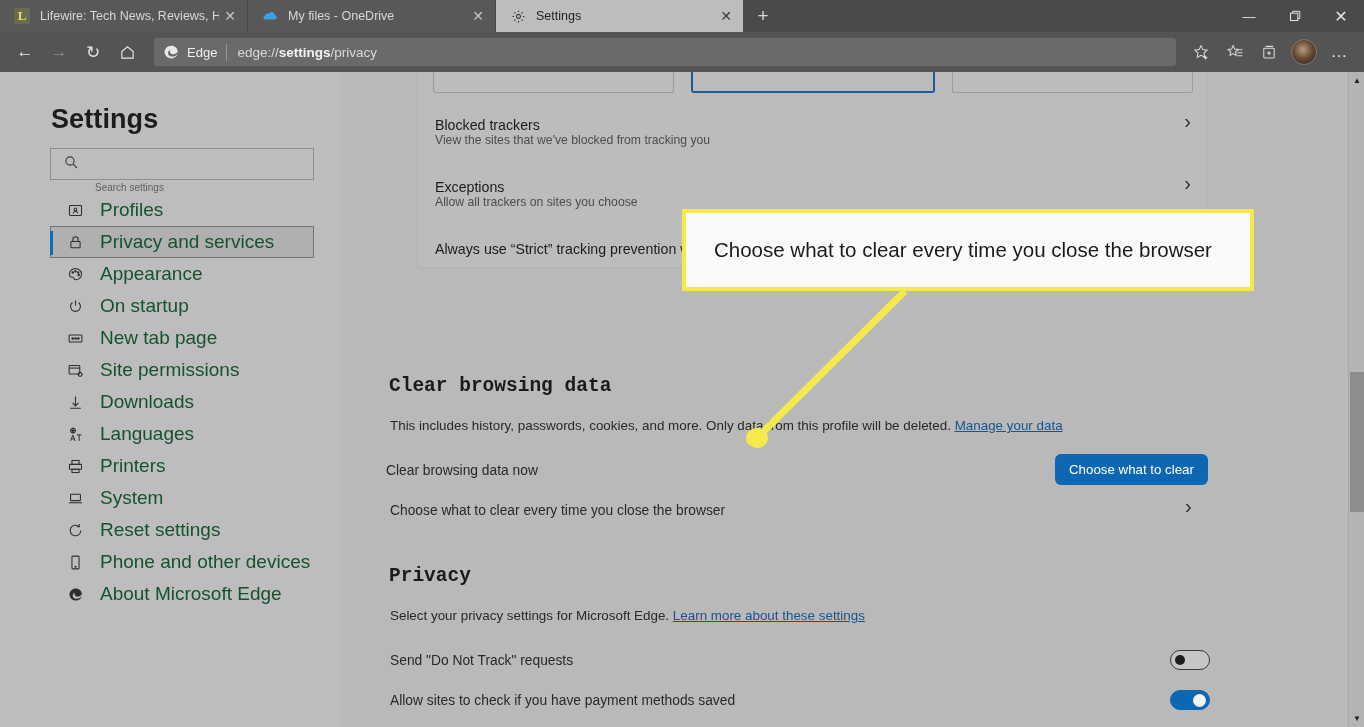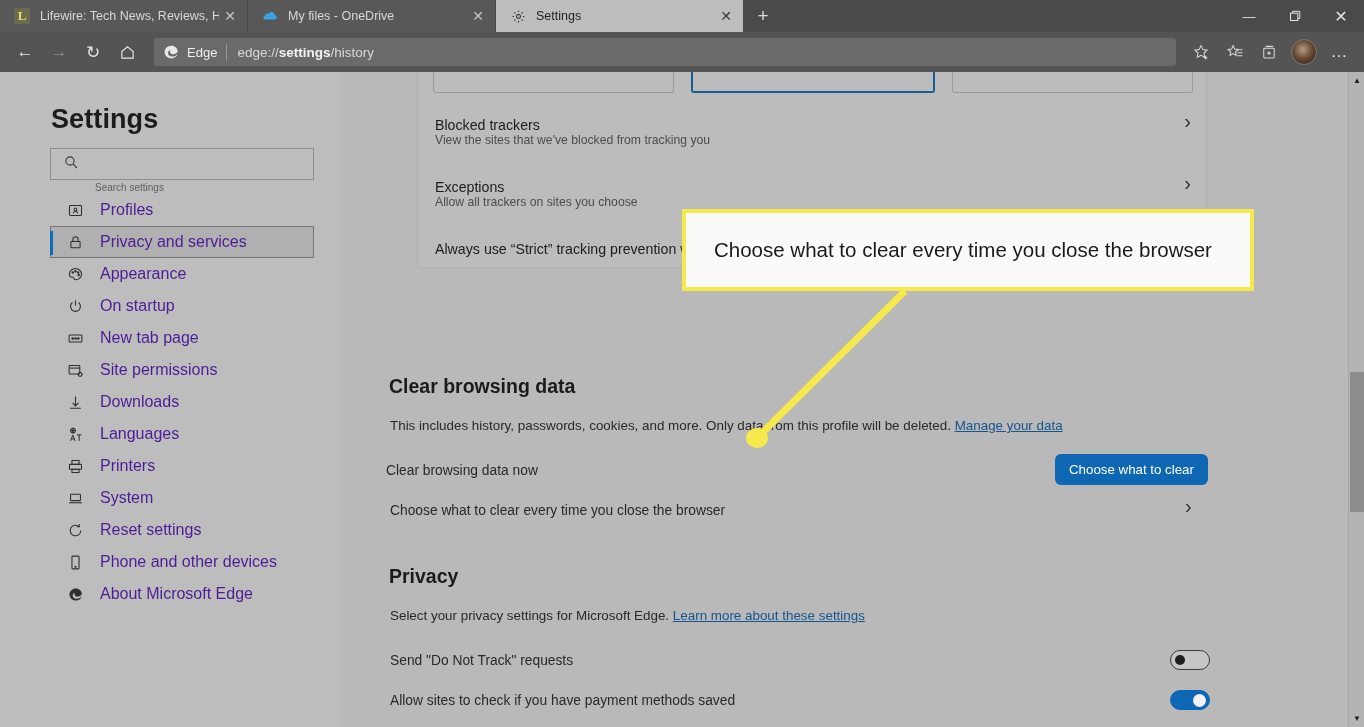--- a/index.html
+++ b/index.html
@@ -218,22 +218,22 @@
     left: 50px; top: 122px;
     width: 264px;
   }
   .navitem {
     height: 32px;
     display: flex;
     align-items: center;
     padding-left: 16px;
     box-sizing: border-box;
     position: relative;
-    color: #4c1d95;
-    font-size: 16px;
+    color: #14532d;
+    font-size: 19px;
   }
   .navitem .nicon {
     width: 18px; height: 18px;
     flex: 0 0 18px;
     margin-right: 16px;
     display: flex;
     align-items: center;
     justify-content: center;
   }
   .navitem.selected {
@@ -307,20 +307,21 @@
     color: #2e2e2e;
     font-weight: 300;
     line-height: 1;
   }
 
   .h2 {
     position: absolute;
     font-size: 19.5px;
     color: #1b1b1b;
     font-weight: 600;
+    font-family: Liberation Mono, monospace;
   }
   .bodytext {
     position: absolute;
     font-size: 13.4px;
     color: #292929;
   }
   .lnk {
     color: #14558f;
     text-decoration: underline;
   }
@@ -477,21 +478,21 @@
   </div>
 
   <div class="omnibox">
     <span class="edgelogo">
       <svg width="18" height="18" viewBox="0 0 24 24">
         <path d="M21 14.6c-2.3 3-6.6 4.3-10 2.9-2.5-1-3.6-3.5-2.7-5.6.5-1.2 1.6-2 2.9-2.3-.7 1-.8 2.3-.2 3.4 1.1 2 4 2.6 6.6 1.4 1.6-.7 2.8-1.9 3.4-3.2-.1-4.3-3.9-7.7-8.5-7.7C7.6 3.5 3.5 7.3 3.5 12c0 4.7 4.1 8.5 9 8.5 3.5 0 6.6-1.9 8.1-4.7z" fill="#e8e8e8"></path>
       </svg>
     </span>
     <span class="omni-brand">Edge</span>
     <span class="omni-sep"></span>
-    <span class="omni-url"><span>edge://</span><b>settings</b><span>/history</span></span>
+    <span class="omni-url"><span>edge://</span><b>settings</b><span>/privacy</span></span>
   </div>
 
   <div class="tbtn">
     <svg width="18" height="18" viewBox="0 0 24 24" fill="none" stroke="#d8d8d8" stroke-width="1.4">
       <path d="M12 3.5l2.5 5.3 5.6.7-4.1 3.9 1 5.6L12 16.3l-5 2.7 1-5.6L3.9 9.5l5.6-.7z"></path>
       <path d="M18 17v5M15.5 19.5h5" stroke-width="1.6"></path>
     </svg>
   </div>
   <div class="tbtn">
     <svg width="18" height="18" viewBox="0 0 24 24" fill="none" stroke="#d8d8d8" stroke-width="1.4">

